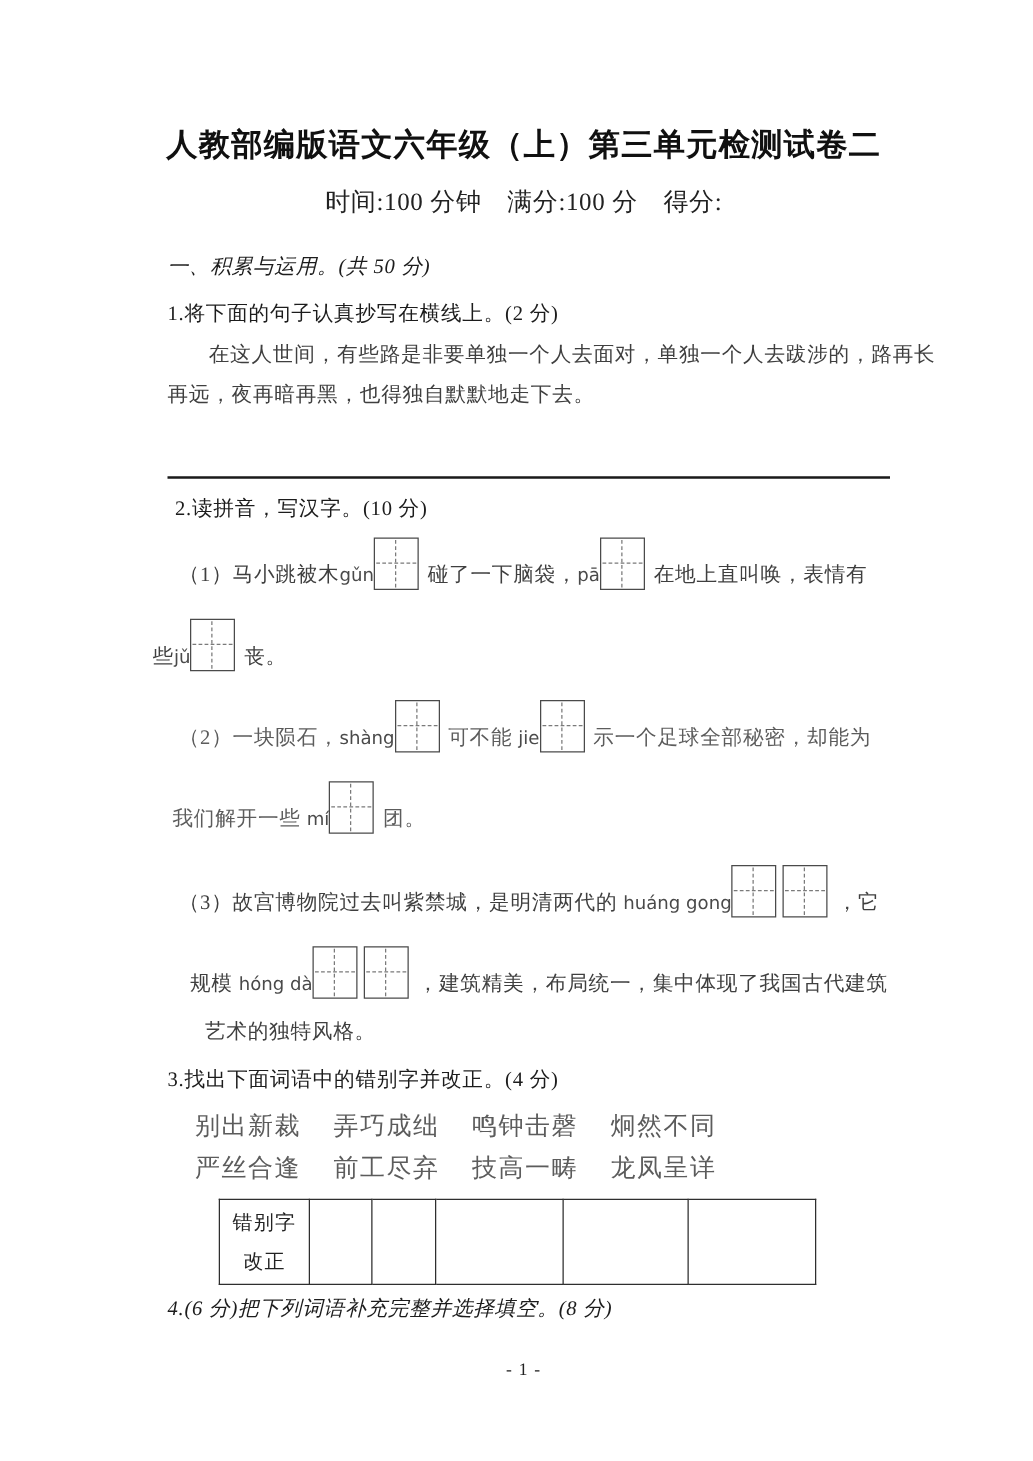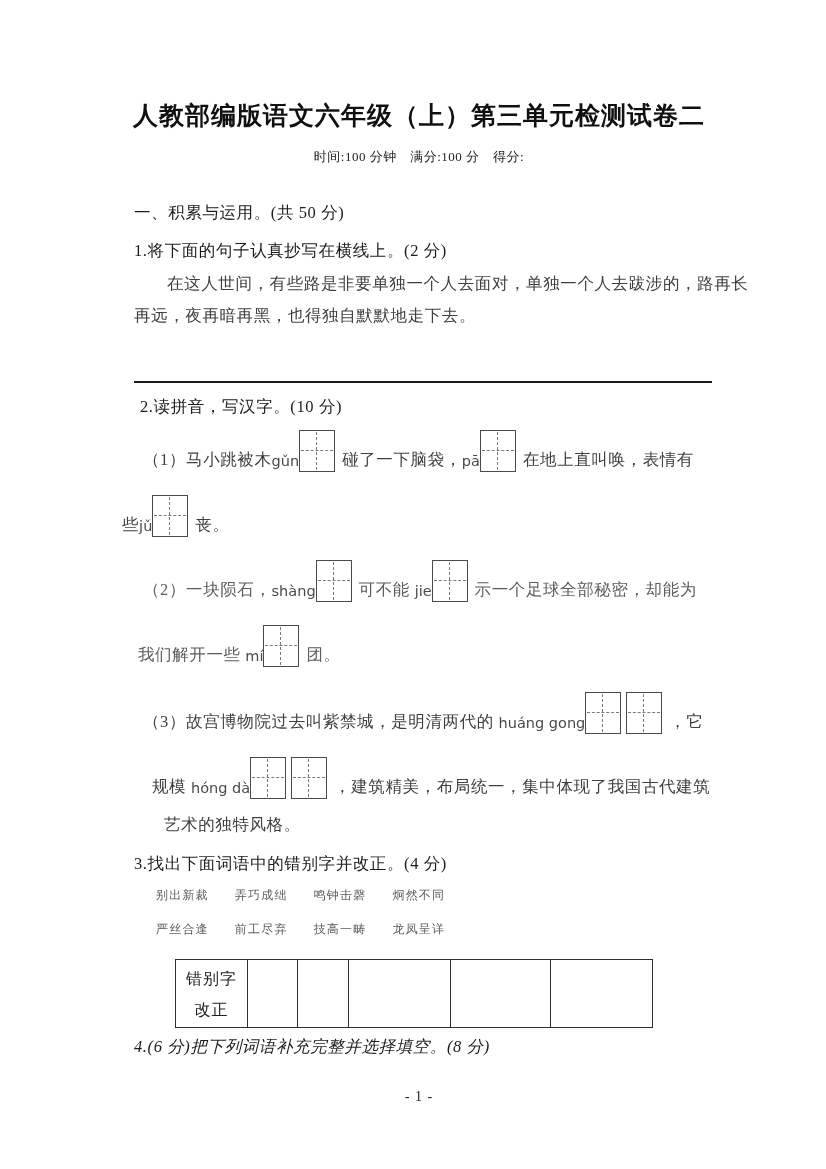--- a/index.html
+++ b/index.html
@@ -9,21 +9,21 @@
     background:#ffffff;
     font-family:"Liberation Serif", serif;
     color:#2e2e2e;
     overflow:hidden;
   }
   .abs{position:absolute;margin-left:12px;}
   .center{left:0;right:0;text-align:center;}
   .title{
     font-size:25px;font-weight:bold;letter-spacing:1px;color:#101010;
   }
-  .info{font-size:13px;color:#222;letter-spacing:0.5px;}
+  .info{font-size:20px;color:#222;letter-spacing:0.5px;}
   .t{font-size:16.5px;line-height:1.15;letter-spacing:0.6px;}
   .ink-dark{color:#1c1c1c;}
   .ink-mid{color:#3f3f3f;}
   .ink-light{color:#5c5c5c;}
   .divider{border-top:2px solid #1a1a1a;height:0;}
   
   .pyrow{position:absolute;display:flex;align-items:flex-end;white-space:pre;}
   .seg{font-size:16.5px;line-height:1;padding-bottom:4px;letter-spacing:0.6px;}
   .py{
     font-family:"DejaVu Sans", sans-serif;
@@ -37,38 +37,38 @@
   .tzg::before{
     content:"";position:absolute;left:1px;right:1px;top:50%;margin-top:-1px;
     border-top:1.6px dashed #7a7a7a;
   }
   .tzg::after{
     content:"";position:absolute;top:1px;bottom:1px;left:50%;margin-left:-1px;
     border-left:1.6px dashed #7a7a7a;
   }
   .tzg + .tzg{margin-left:5px;}
   .gap{margin-left:7px;}
-  .words{position:absolute;display:flex;gap:26px;font-size:12px;letter-spacing:1.2px;}
+  .words{position:absolute;display:flex;gap:26px;font-size:20px;letter-spacing:1.2px;}
   
   .etable{position:absolute;border-collapse:collapse;table-layout:fixed;padding-left:20px;}
   .etable td{border:1.6px solid #2e2e2e;padding:0;vertical-align:middle;}
   .etable .hd{text-align:center;font-size:16px;color:#222;}
   .etable .hd div{line-height:31px;letter-spacing:1px;}
   .pagenum{font-size:14px;color:#222;letter-spacing:1px;}
 </style>
 </head>
 <body>
 
 <div class="page">
 
   <div class="abs center title" style="top:99px;">人教部编版语文六年级（上）第三单元检测试卷二</div>
 
   <div class="abs center info" style="top:148px;">时间:100 分钟　满分:100 分　得分:</div>
 
-  <div class="abs t ink-dark" style="top:204px;left:122px;">一、积累与运用。(共 50 分)</div>
+  <div class="abs t ink-dark" style="top:204px;left:122px;font-style:italic;">一、积累与运用。(共 50 分)</div>
 
   <div class="abs t ink-dark" style="top:242px;left:122px;">1.将下面的句子认真抄写在横线上。(2 分)</div>
   <div class="abs t ink-mid" style="top:275px;left:155px;">在这人世间，有些路是非要单独一个人去面对，单独一个人去跋涉的，路再长</div>
   <div class="abs t ink-mid" style="top:307px;left:122px;">再远，夜再暗再黑，也得独自默默地走下去。</div>
 
   <div class="abs divider" style="top:381px;left:122px;width:578px;"></div>
 
   <div class="abs t ink-dark" style="top:398px;left:128px;">2.读拼音，写汉字。(10 分)</div>
 
   <div class="pyrow ink-mid" style="top:430px;left:143px;">

